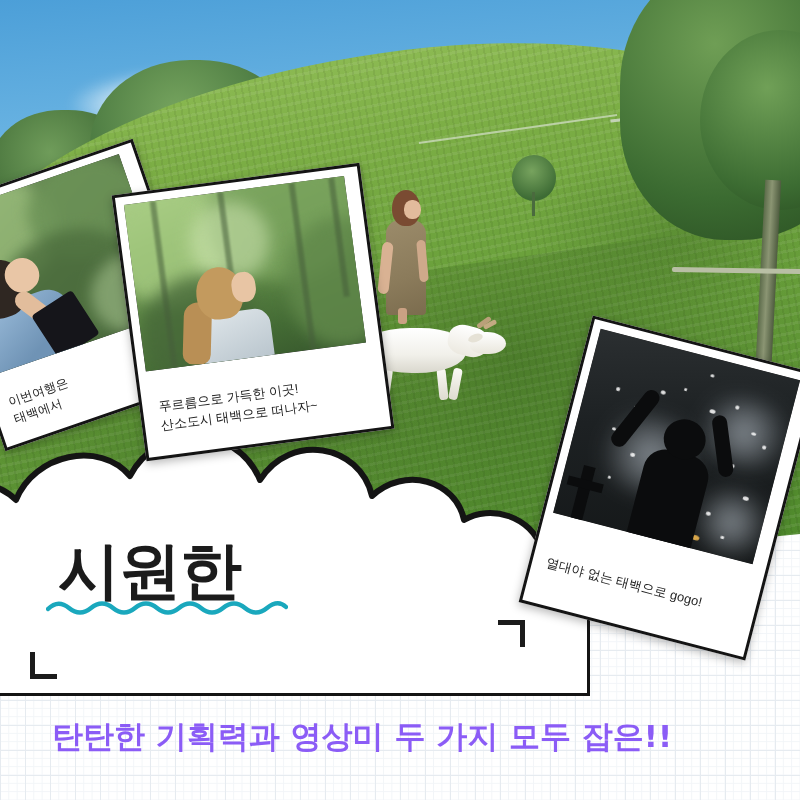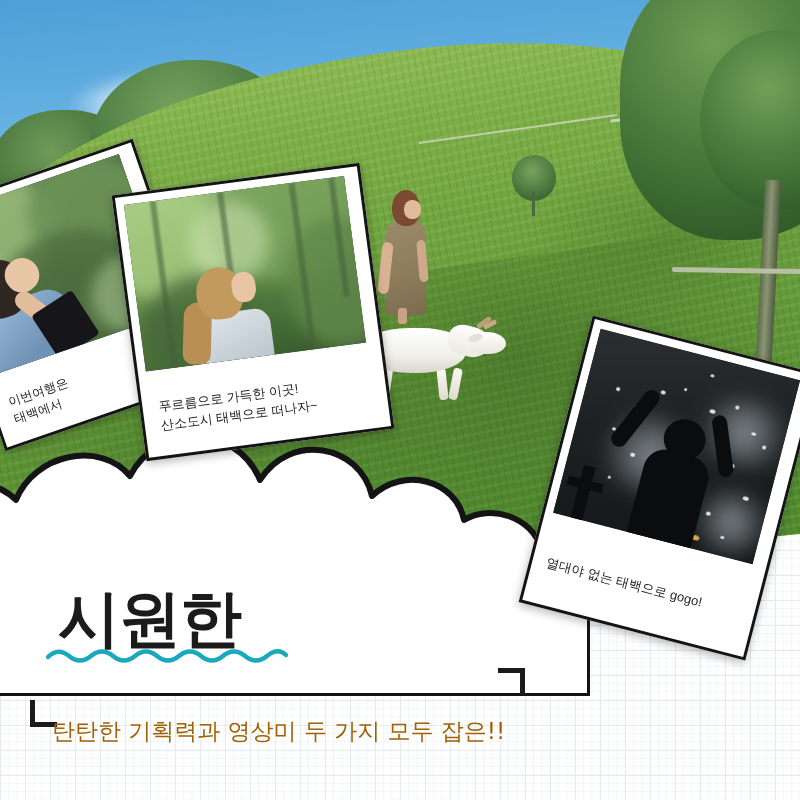--- a/index.html
+++ b/index.html
@@ -244,36 +244,36 @@
   .nglow{position:absolute;border-radius:50%;filter:blur(9px);
     background:radial-gradient(circle,rgba(220,230,240,.55),rgba(220,230,240,0) 70%);}
   .sil-head{position:absolute;left:88px;top:66px;width:42px;height:40px;border-radius:50%;background:#0b0c0d;}
   .sil-body{position:absolute;left:76px;top:100px;width:66px;height:92px;border-radius:22px 22px 0 0;background:#0b0c0d;}
   .sil-armL{position:absolute;left:48px;top:44px;width:16px;height:68px;border-radius:8px;background:#0b0c0d;transform:rotate(24deg);}
   .sil-armR{position:absolute;left:140px;top:52px;width:15px;height:62px;border-radius:8px;background:#0b0c0d;transform:rotate(-22deg);}
   .sil-post{position:absolute;left:18px;top:136px;width:12px;height:56px;background:#0b0c0d;}
   .sil-post2{position:absolute;left:6px;top:150px;width:36px;height:9px;background:#0b0c0d;}
 
   
-  .headline{position:absolute;left:0;top:536px;width:800px;z-index:12;margin-top:48px;}
+  .headline{position:absolute;left:0;top:536px;width:800px;z-index:12;}
   .hl-row{position:relative;padding-left:58px;}
   .hl-main{
     font-family:"DejaVu Sans","Liberation Sans",sans-serif;
     font-weight:bold;color:#1b1b1b;letter-spacing:-1px;
   }
   #line1{font-size:62px;line-height:70px;}
   #line2{font-size:62px;line-height:72px;padding-left:46px;}
   .wave{position:absolute;left:46px;top:62px;width:242px;height:18px;}
   .bracket{position:absolute;border-color:#1b1b1b;border-style:solid;width:22px;height:22px;}
   .br-bl{left:30px;top:116px;border-width:0 0 5px 5px;}
   .br-tr{left:498px;top:84px;border-width:5px 5px 0 0;}
   .subtitle{
     position:absolute;left:52px;top:716px;width:700px;z-index:12;
     font-family:"DejaVu Sans","Liberation Sans",sans-serif;
-    font-weight:normal;font-size:23px;color:#a16207;letter-spacing:0px;
+    font-weight:bold;font-size:31px;color:#8b5cf6;letter-spacing:0px;
   }
 </style>
 </head>
 <body>
 
 <div id="poster">
 
   <div class="grid-paper"></div>
 
   <div class="scene">

